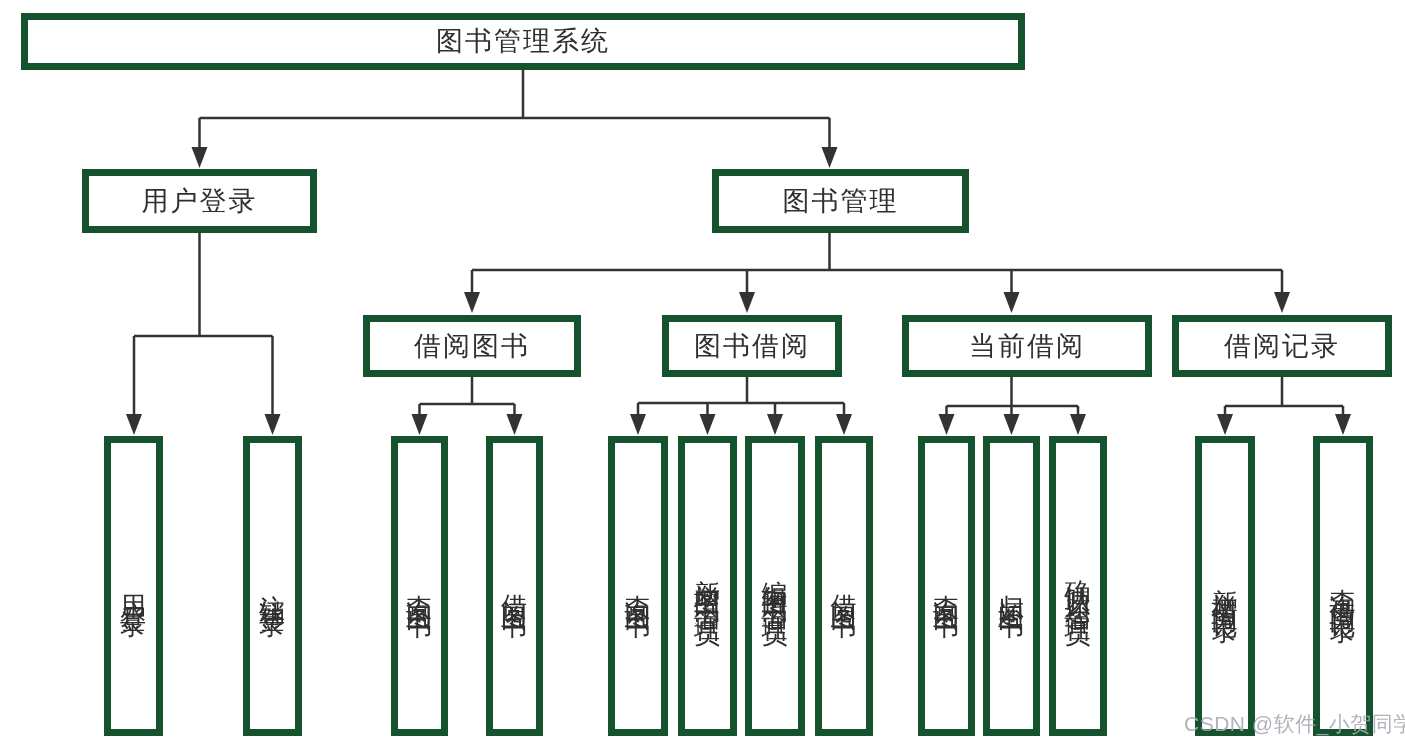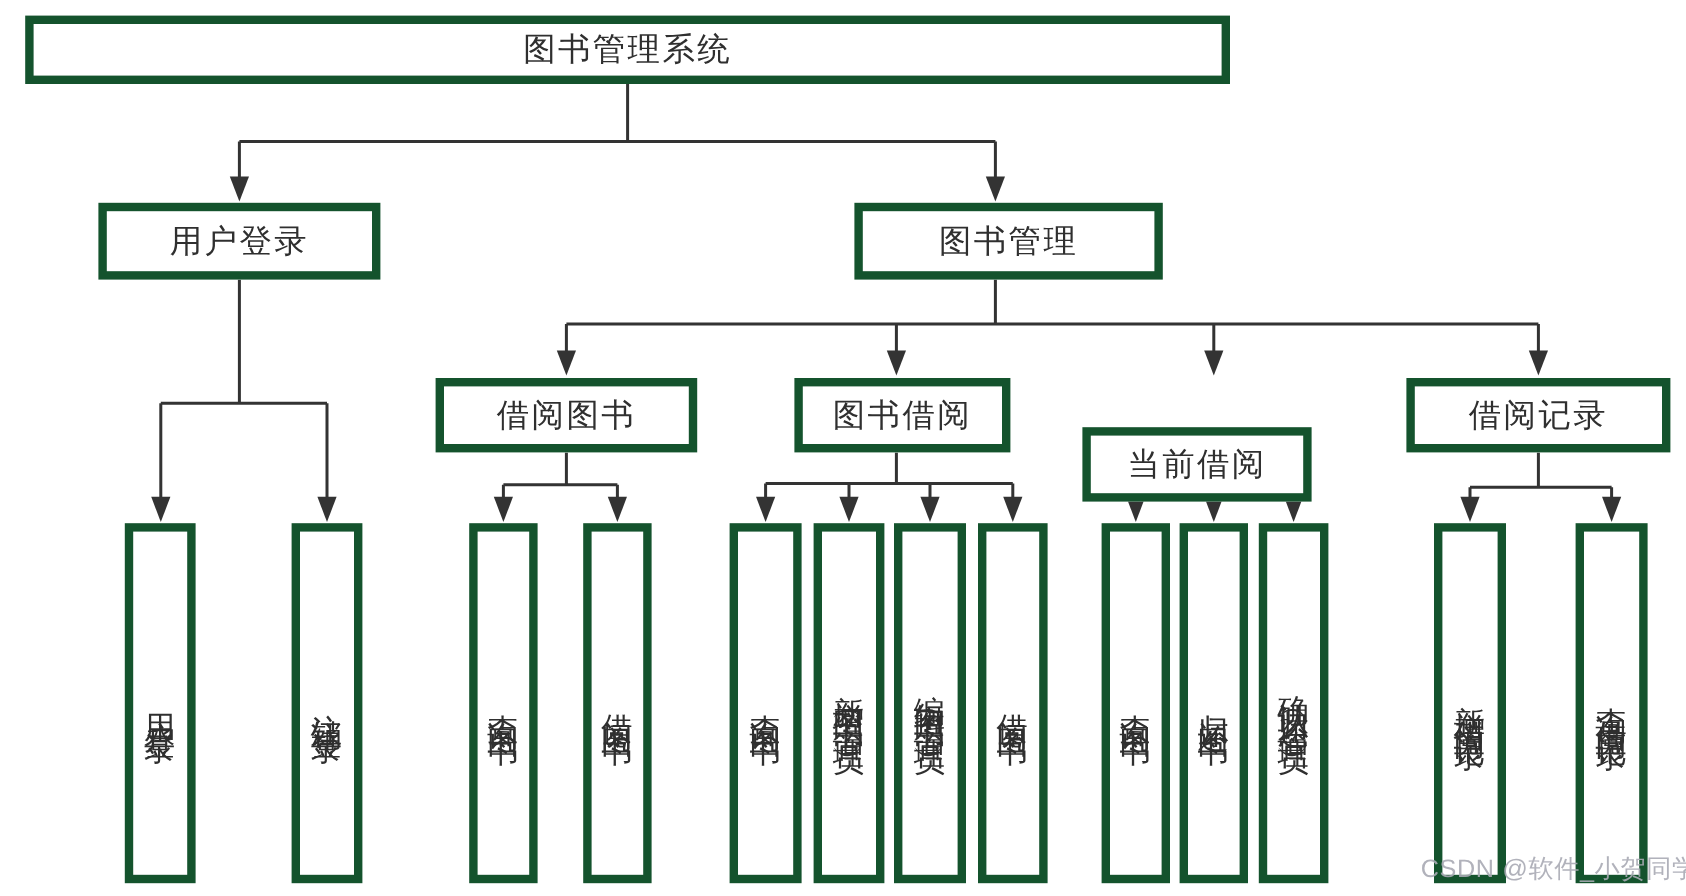--- a/index.html
+++ b/index.html
@@ -94,21 +94,21 @@
     </g>
   </svg>
 
   <div class="node h-node" style="left:21px; top:13px; width:1004px; height:57px;">图书管理系统</div>
 
   <div class="node h-node" style="left:82px; top:169px; width:235px; height:64px;">用户登录</div>
   <div class="node h-node" style="left:712px; top:169px; width:257px; height:64px;text-align:center;">图书管理</div>
 
   <div class="node h-node" style="left:363px; top:315px; width:218px; height:62px;">借阅图书</div>
   <div class="node h-node" style="left:623px; top:315px; width:180px; height:62px;margin-left:39px;">图书借阅</div>
-  <div class="node h-node" style="left:902px; top:315px; width:191px; height:62px;margin-top:41px;">当前借阅</div>
+  <div class="node h-node" style="left:902px; top:315px; width:250px; height:62px;">当前借阅</div>
   <div class="node h-node" style="left:1172px; top:315px; width:220px; height:62px;text-align:center;">借阅记录</div>
 
   <div class="node v-node" style="left:104px; top:436px; width:59px; height:300px;">
     <span class="v-label">用户登录</span>
   </div>
   <div class="node v-node" style="left:243px; top:436px; width:59px; height:300px;">
     <span class="v-label">注销登录</span>
   </div>
 
   <div class="node v-node" style="left:391px; top:436px; width:57px; height:300px;">

